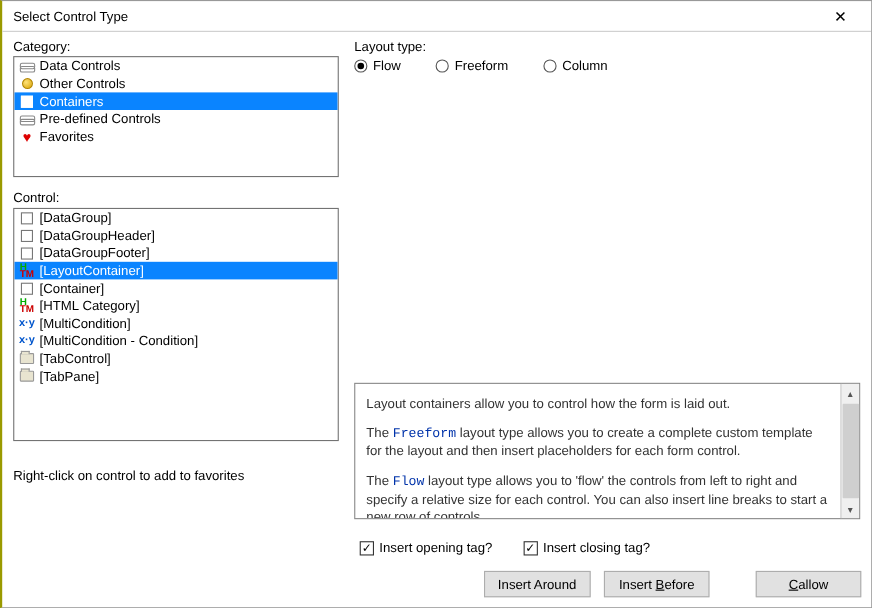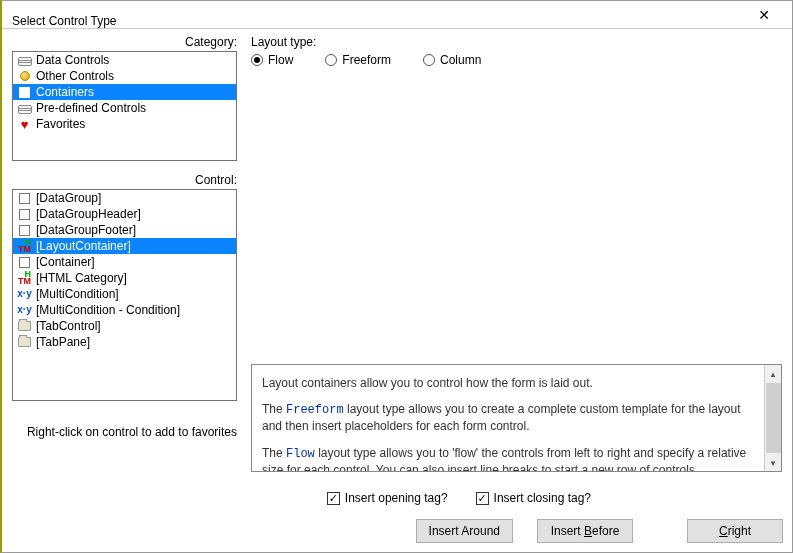--- a/index.html
+++ b/index.html
@@ -10,21 +10,21 @@
     background: #fff;
     color: #000;
     width: 793px;
     height: 553px;
     overflow: hidden;
     border: 1px solid #999;
     border-left: 2px solid #9a9a00;
   }
   .titlebar {
     display: flex;
-    align-items: flex-end;
+    align-items: center;
     justify-content: space-between;
     height: 28px;
     padding: 0 8px 0 10px;
     border-bottom: 1px solid #ccc;
   }
   .titlebar .title { font-size: 12px; }
   .close-btn {
     width: 40px;
     height: 26px;
     display: flex;
@@ -33,21 +33,21 @@
     font-size: 14px;
     font-family: Arial, sans-serif;
     cursor: pointer;
   }
   .body {
     display: flex;
     gap: 14px;
     padding: 6px 10px 0 10px;
     height: calc(100% - 28px);
   }
-  .left-col { width: 225px; display: flex; flex-direction: column; text-align: right; }
+  .left-col { width: 296px; display: flex; flex-direction: column; }
   .right-col { flex: 1; display: flex; flex-direction: column; min-width: 0; }
   .label { margin-bottom: 2px; }
   .listbox {
     border: 1px solid #737373;
     background: #fff;
     overflow-y: auto;
   }
   .category-box { height: 110px; }
   .control-box { height: 212px; margin-bottom: 6px; }
   .list-row {
@@ -143,21 +143,21 @@
   }
   .radio-dot.sel::after {
     content: "";
     width: 6px; height: 6px;
     background: #000;
     border-radius: 50%;
   }
   .spacer-right { flex: 1; }
   .desc-panel {
     border: 1px solid #888;
-    height: 108px;
+    height: 124px;
     display: flex;
     position: relative;
   }
   .desc-content {
     flex: 1;
     padding: 10px 10px;
     font-size: 12px;
     color: #333;
     overflow: hidden;
   }
@@ -211,21 +211,21 @@
     width: 13px; height: 13px;
     border: 1px solid #333;
     display: inline-flex;
     align-items: center;
     justify-content: center;
     font-size: 11px;
     color: #000;
   }
   .btn-row {
     display: flex;
-    gap: 24px;
+    gap: 12px;
     align-items: center;
   }
   button.btn {
     min-width: 96px;
     height: 24px;
     background: #e1e1e1;
     border: 1px solid #adadad;
     font-family: inherit;
     font-size: 12px;
     cursor: pointer;
@@ -384,15 +384,15 @@
       <span>Insert opening tag?</span>
     </label>
     <label class="check-item">
       <span class="check-box" id="chk-close">✓</span>
       <span>Insert closing tag?</span>
     </label>
   </div>
   <div class="btn-row">
     <button class="btn"><span>Insert Around</span></button>
     <button class="btn"><span>Insert </span><span class="underline">B</span><span>efore</span></button>
-    <button class="btn cancel-btn"><span class="underline">C</span><span>right</span></button>
+    <button class="btn cancel-btn"><span class="underline">C</span><span>allow</span></button>
   </div>
 </div>
 
 </body></html>

